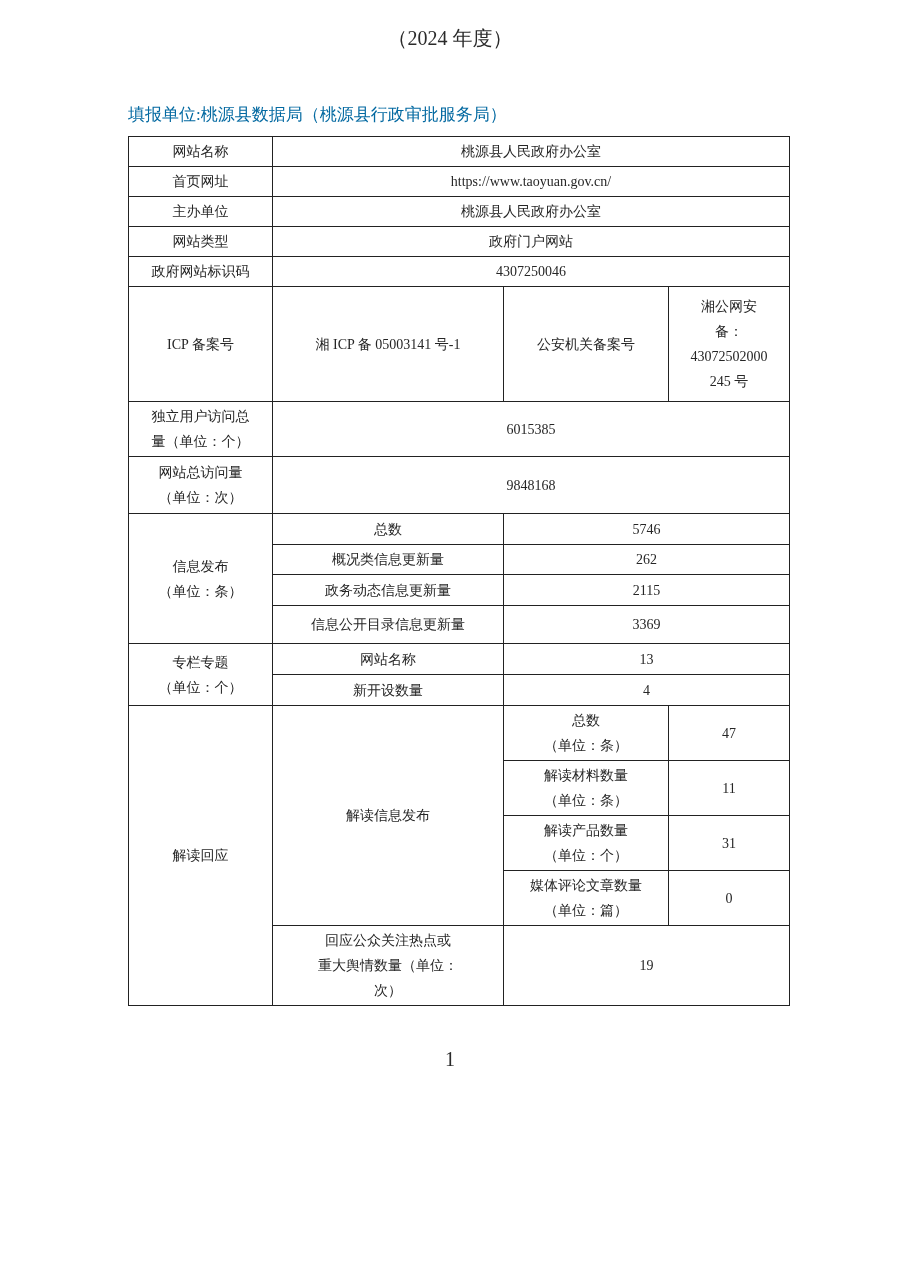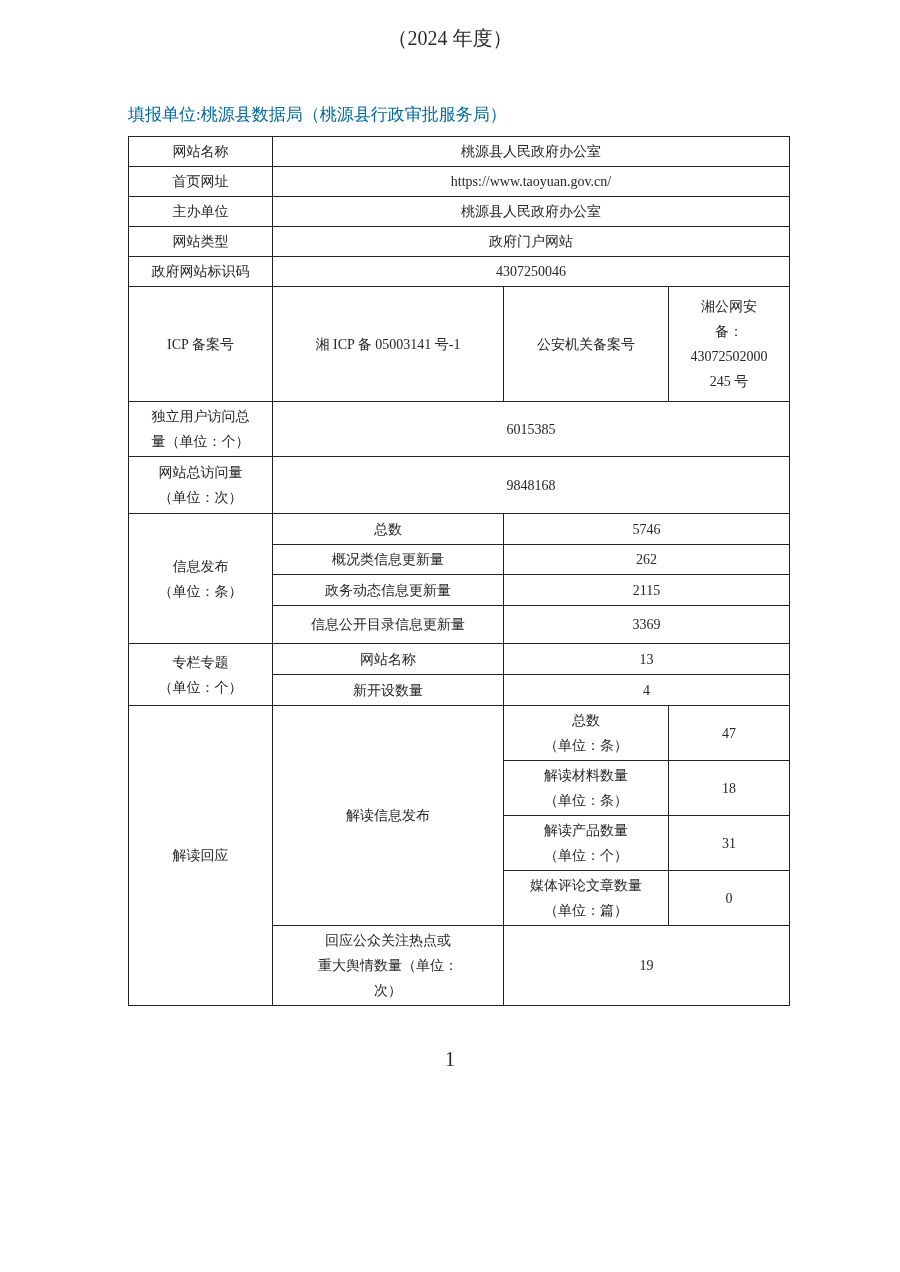--- a/index.html
+++ b/index.html
@@ -153,21 +153,21 @@
     <tr style="height:52px">
       <td rowspan="5">解读回应</td>
       <td rowspan="4">解读信息发布</td>
       <td class="pre">总数
 （单位：条）</td>
       <td>47</td>
     </tr>
     <tr style="height:52px">
       <td class="pre">解读材料数量
 （单位：条）</td>
-      <td>18</td>
+      <td>11</td>
     </tr>
     <tr style="height:52px">
       <td class="pre">解读产品数量
 （单位：个）</td>
       <td>31</td>
     </tr>
     <tr style="height:52px">
       <td class="pre">媒体评论文章数量
 （单位：篇）</td>
       <td>0</td>

